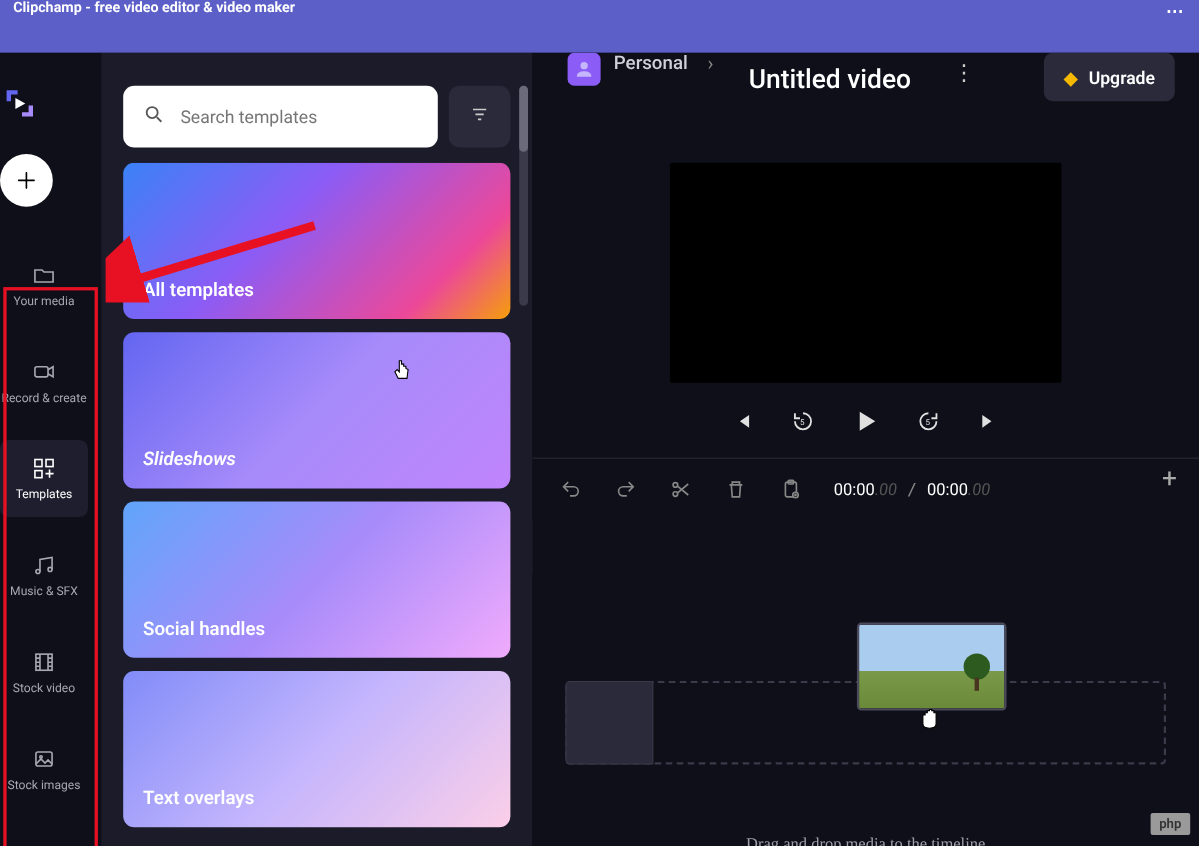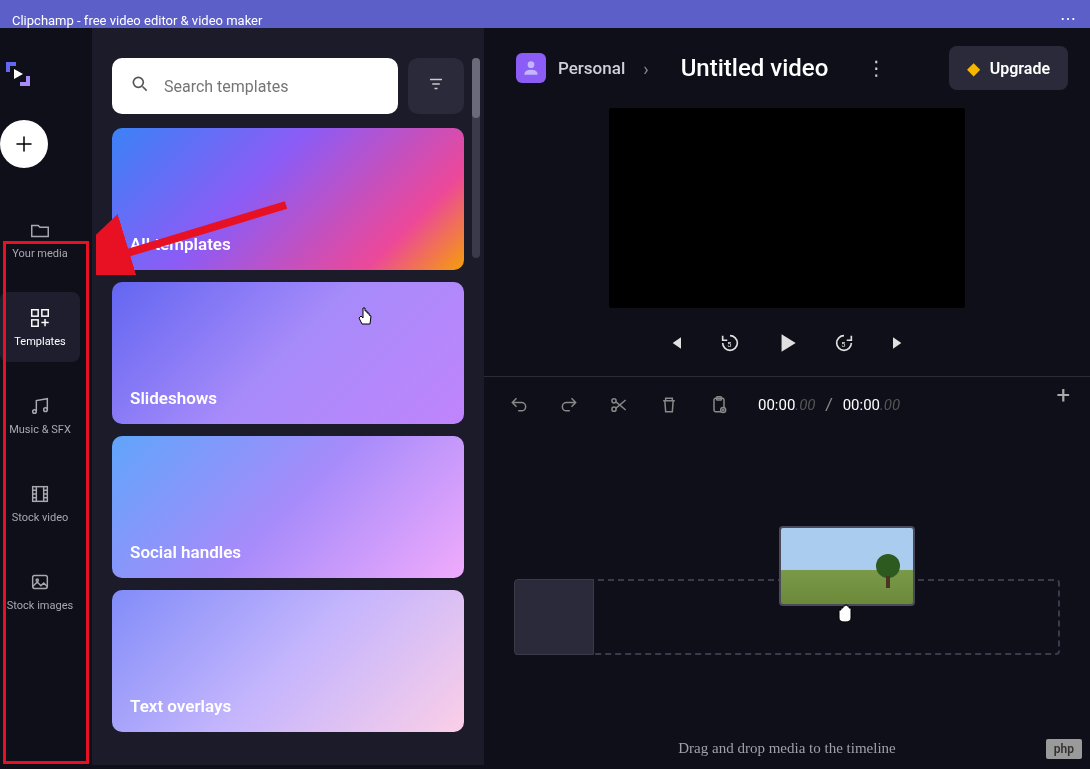--- a/index.html
+++ b/index.html
@@ -1,19 +1,19 @@
 <!DOCTYPE html>
 <html><head>
 <meta charset="utf-8">
 <style>
 * { margin: 0; padding: 0; box-sizing: border-box; font-family: -apple-system, BlinkMacSystemFont, "Segoe UI", Roboto, Arial, sans-serif; }
 body { background: #0f0f1a; color: #e8e8e8; width: 1090px; height: 769px; overflow: hidden; position: relative; }
 
 
-.title-bar { background: #5b5fc7; height: 28px; width: 100%; display: flex; align-items: flex-end; padding: 0 12px; color: #fff; font-size: 13px; font-weight: 400; }
+.title-bar { background: #5b5fc7; height: 48px; width: 100%; display: flex; align-items: flex-start; padding: 0 12px; color: #fff; font-size: 13px; font-weight: 700; }
 .title-bar .title-dots { margin-left: auto; font-size: 16px; letter-spacing: 2px; cursor: pointer; }
 
 
 .app { display: flex; height: calc(100% - 32px); }
 
 
 .sidebar { width: 92px; background: #0f0f1a; display: flex; flex-direction: column; align-items: flex-start; padding-top: 28px; gap: 18px; position: relative; }
 .logo { width: 36px; height: 36px; display: flex; align-items: center; justify-content: center; margin-bottom: 10px; }
 .add-btn { width: 48px; height: 48px; border-radius: 50%; background: #fff; color: #000; display: flex; align-items: center; justify-content: center; font-size: 22px; font-weight: 300; cursor: pointer; margin-bottom: 18px; }
 .sidebar-item { width: 80px; height: 70px; display: flex; flex-direction: column; align-items: center; justify-content: center; gap: 6px; cursor: pointer; border-radius: 8px; color: #a8a8b0; font-size: 11px; text-align: center; }
@@ -25,30 +25,30 @@
 .templates-panel { width: 392px; background: #1b1b29; position: relative; display: flex; flex-direction: column; padding: 30px 0 0 0; }
 .search-row { display: flex; gap: 10px; padding: 0 20px 14px 20px; }
 .search-box { flex: 1; height: 56px; background: #fff; border-radius: 10px; display: flex; align-items: center; padding: 0 18px; gap: 14px; font-size: 17px; color: #333; }
 .search-box input { border: none; outline: none; font-size: 16px; flex: 1; background: transparent; }
 .filter-btn { width: 56px; height: 56px; background: #2a2a3a; border-radius: 10px; display: flex; align-items: center; justify-content: center; cursor: pointer; }
 .template-list { flex: 1; overflow-y: auto; padding: 0 20px; scrollbar-width: thin; }
 .template-list::-webkit-scrollbar { width: 8px; }
 .template-list::-webkit-scrollbar-thumb { background: #3a3a4a; border-radius: 4px; }
 .template-card { height: 142px; border-radius: 10px; margin-bottom: 12px; position: relative; overflow: hidden; cursor: pointer; display: flex; align-items: flex-end; padding: 16px 18px; color: #fff; font-weight: 600; font-size: 17px; }
 .tc1 { background: linear-gradient(135deg, #3b82f6 0%, #8b5cf6 40%, #ec4899 80%, #f59e0b 100%); }
-.tc2 { background: linear-gradient(135deg, #6366f1 0%, #a78bfa 50%, #c084fc 100%); }
+.tc2 { background: linear-gradient(135deg, #6366f1 0%, #a78bfa 50%, #c084fc 100%); font-style: italic; }
 .tc3 { background: linear-gradient(135deg, #60a5fa 0%, #a78bfa 50%, #f0abfc 100%); }
 .tc4 { background: linear-gradient(135deg, #818cf8 0%, #c4b5fd 50%, #fbcfe8 100%); }
 .scrollbar-track { position: absolute; right: 4px; top: 30px; width: 8px; height: 200px; background: #3a3a4a; border-radius: 4px; }
 .scrollbar-thumb { position: absolute; top: 0; width: 8px; height: 60px; background: #6a6a7a; border-radius: 4px; }
 .collapse-handle { position: absolute; right: -14px; top: 425px; width: 14px; height: 48px; background: #2a2a3a; border-radius: 0 6px 6px 0; display: flex; align-items: center; justify-content: center; cursor: pointer; font-size: 11px; color: #ccc; }
 
 
 .main { flex: 1; background: #0f0f1a; position: relative; display: flex; flex-direction: column; overflow: hidden; }
-.top-bar { height: 80px; display: flex; align-items: center; padding: 0 22px 0 32px; gap: 12px; }
+.top-bar { height: 100px; display: flex; align-items: flex-start; padding: 0 22px 0 32px; gap: 12px; }
 .avatar { width: 30px; height: 30px; background: #8b5cf6; border-radius: 6px; display: flex; align-items: center; justify-content: center; }
 .breadcrumb-text { color: #d0d0d8; font-size: 17px; font-weight: 500; }
 .chev-right { color: #888; font-size: 18px; margin: 0 6px; }
 .project-name { color: #fff; font-size: 24px; font-weight: 500; padding: 10px 14px; border-radius: 6px; }
 .menu-dots { width: 36px; height: 36px; display: flex; align-items: center; justify-content: center; font-size: 20px; color: #ccc; cursor: pointer; margin-left: 4px; }
 .spacer { flex: 1; }
 .upgrade-btn { height: 44px; padding: 0 18px; border-radius: 8px; background: #2a2a3a; display: flex; align-items: center; gap: 10px; font-size: 16px; font-weight: 600; color: #fff; cursor: pointer; }
 .diamond { color: #f5b800; font-size: 16px; }
 
 
@@ -109,20 +109,29 @@
         </svg>
     </div>
 
     <div class="sidebar-item">
       <span class="si-icon">
           <svg width="22" height="22" viewBox="0 0 24 24" fill="none" stroke="currentColor" stroke-width="1.6">
             <path d="M3 7 L3 19 L21 19 L21 9 L12 9 L10 7 Z"></path>
           </svg>
         </span>
       <span>Your media</span>
+    </div>
+    <div class="sidebar-item">
+      <span class="si-icon">
+          <svg width="22" height="22" viewBox="0 0 24 24" fill="none" stroke="currentColor" stroke-width="1.6">
+            <rect x="3" y="7" width="13" height="10" rx="2"></rect>
+            <path d="M16 10 L21 7 L21 17 L16 14"></path>
+          </svg>
+        </span>
+      <span>Record &amp; create</span>
     </div>
     <div class="sidebar-item active">
       <span class="si-icon">
           <svg width="22" height="22" viewBox="0 0 24 24" fill="none" stroke="currentColor" stroke-width="1.6">
             <rect x="3" y="3" width="7" height="7"></rect>
             <rect x="14" y="3" width="7" height="7"></rect>
             <rect x="3" y="14" width="7" height="7"></rect>
             <path d="M17.5 13 V21 M13.5 17 H21.5"></path>
           </svg>
         </span>

